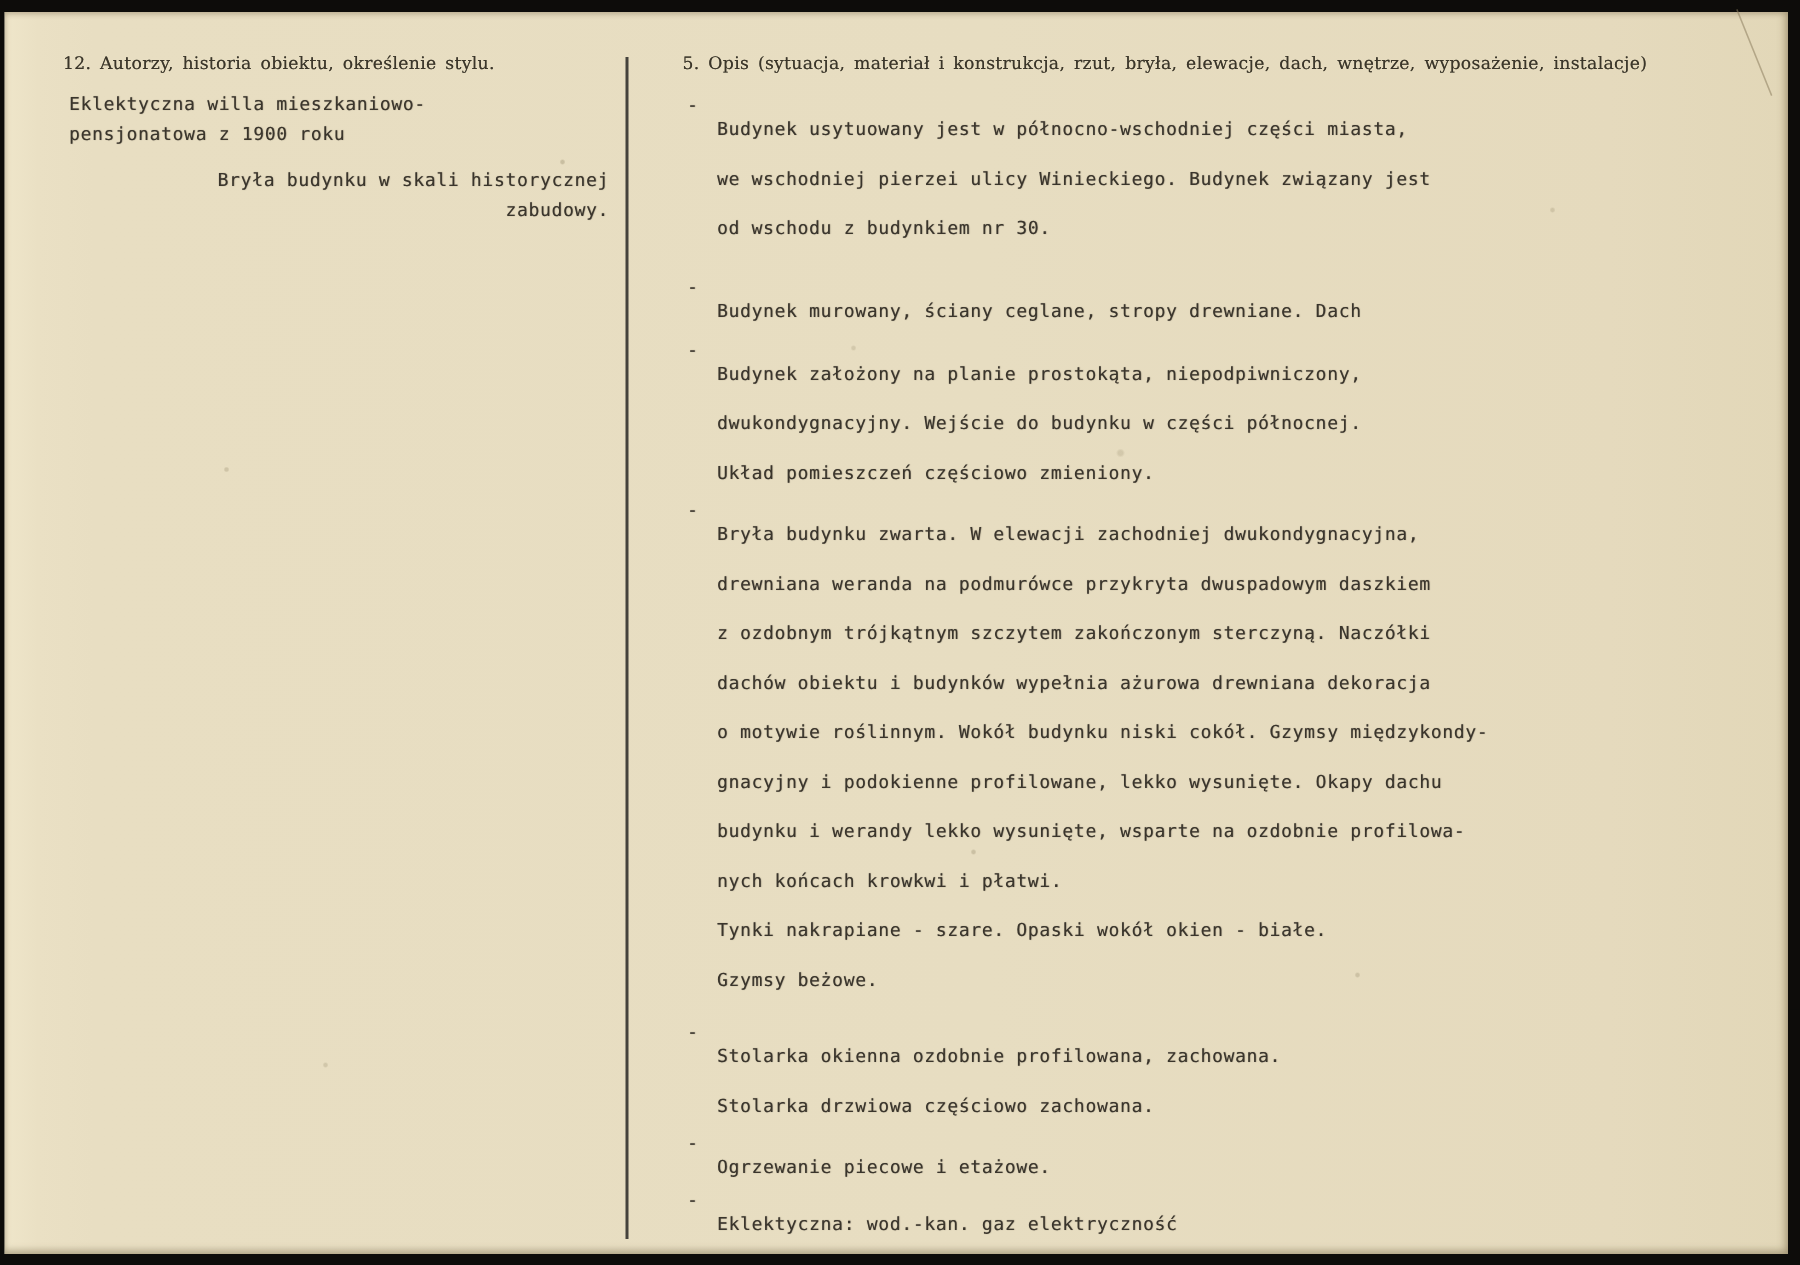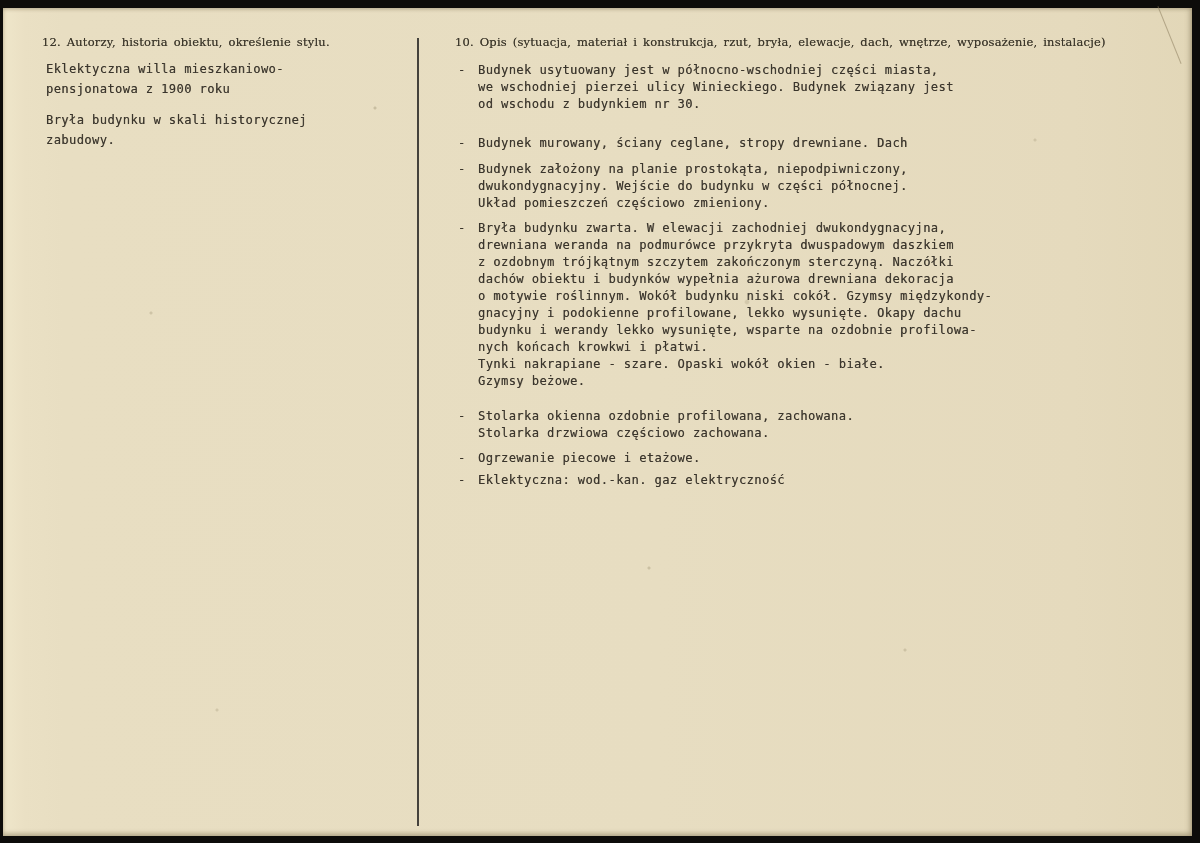--- a/index.html
+++ b/index.html
@@ -61,26 +61,26 @@
     font-size: 12px;
     letter-spacing: 0.45px;
     color: #3a352c;
     text-shadow: 0.3px 0.3px 0.6px rgba(52,46,36,0.55);
   }
 
   .left-col {
     position: absolute; left: 43px; top: 51px; width: 360px;
   }
   .left-col .tline { line-height: 20px; white-space: pre; }
-  .left-col .para + .para { margin-top: 11px; }
+  .left-col .para + .para { margin-top: 11px; text-align: right; }
 
   .right-col {
     position: absolute; left: 455px; top: 54px; width: 710px;
   }
-  .right-col .tline { line-height: 17px; white-space: pre; }
+  .right-col .tline { line-height: 17px; white-space: pre; margin-top: 16px; }
   .item { display: flex; align-items: flex-start; }
   .item .dash {
     flex: 0 0 20px;
     line-height: 17px;
     white-space: pre;
   }
   .item .lines { flex: 1 1 auto; }
   .mt-a { margin-top: 22px; }
   .mt-b { margin-top: 9px; }
   .mt-c { margin-top: 8px; }
@@ -91,21 +91,21 @@
 </head>
 <body>
 
 <div class="stage">
   <div class="paper">
 
     <div class="page-edge-fold"></div>
     <div class="divider"></div>
 
     <div class="field-label f12-label">12. Autorzy, historia obiektu, określenie stylu.</div>
-    <div class="field-label f13-label">10. Opis (sytuacja, materiał i konstrukcja, rzut, bryła, elewacje, dach, wnętrze, wyposażenie, instalacje)</div>
+    <div class="field-label f13-label">5. Opis (sytuacja, materiał i konstrukcja, rzut, bryła, elewacje, dach, wnętrze, wyposażenie, instalacje)</div>
 
     <div class="left-col type">
       <div class="para">
         <div class="tline">Eklektyczna willa mieszkaniowo-</div>
         <div class="tline">pensjonatowa z 1900 roku</div>
       </div>
       <div class="para">
         <div class="tline">Bryła budynku w skali historycznej</div>
         <div class="tline">zabudowy.</div>
       </div>

